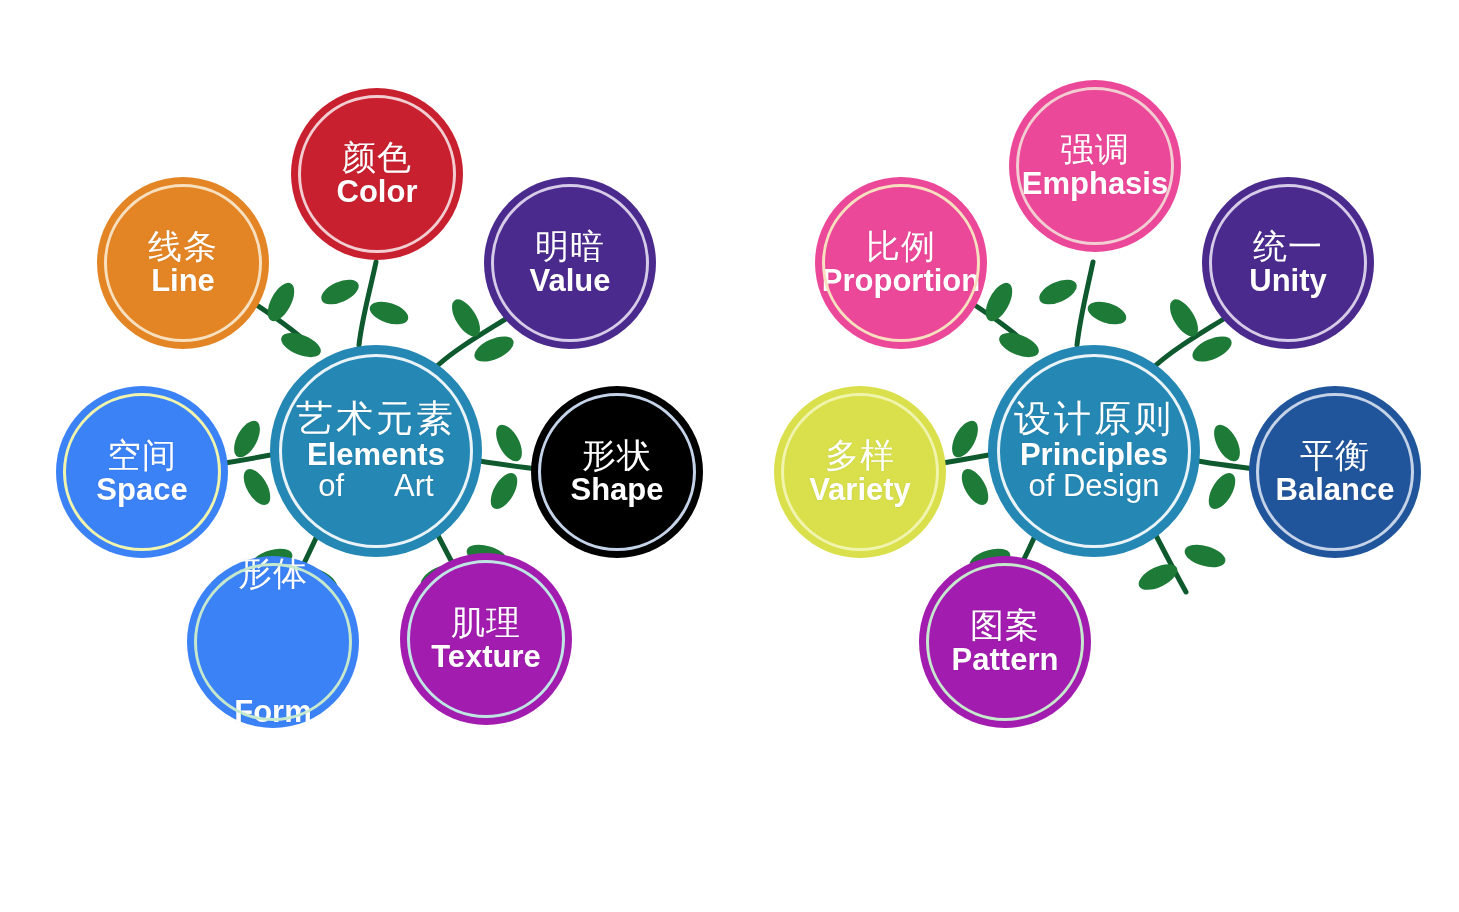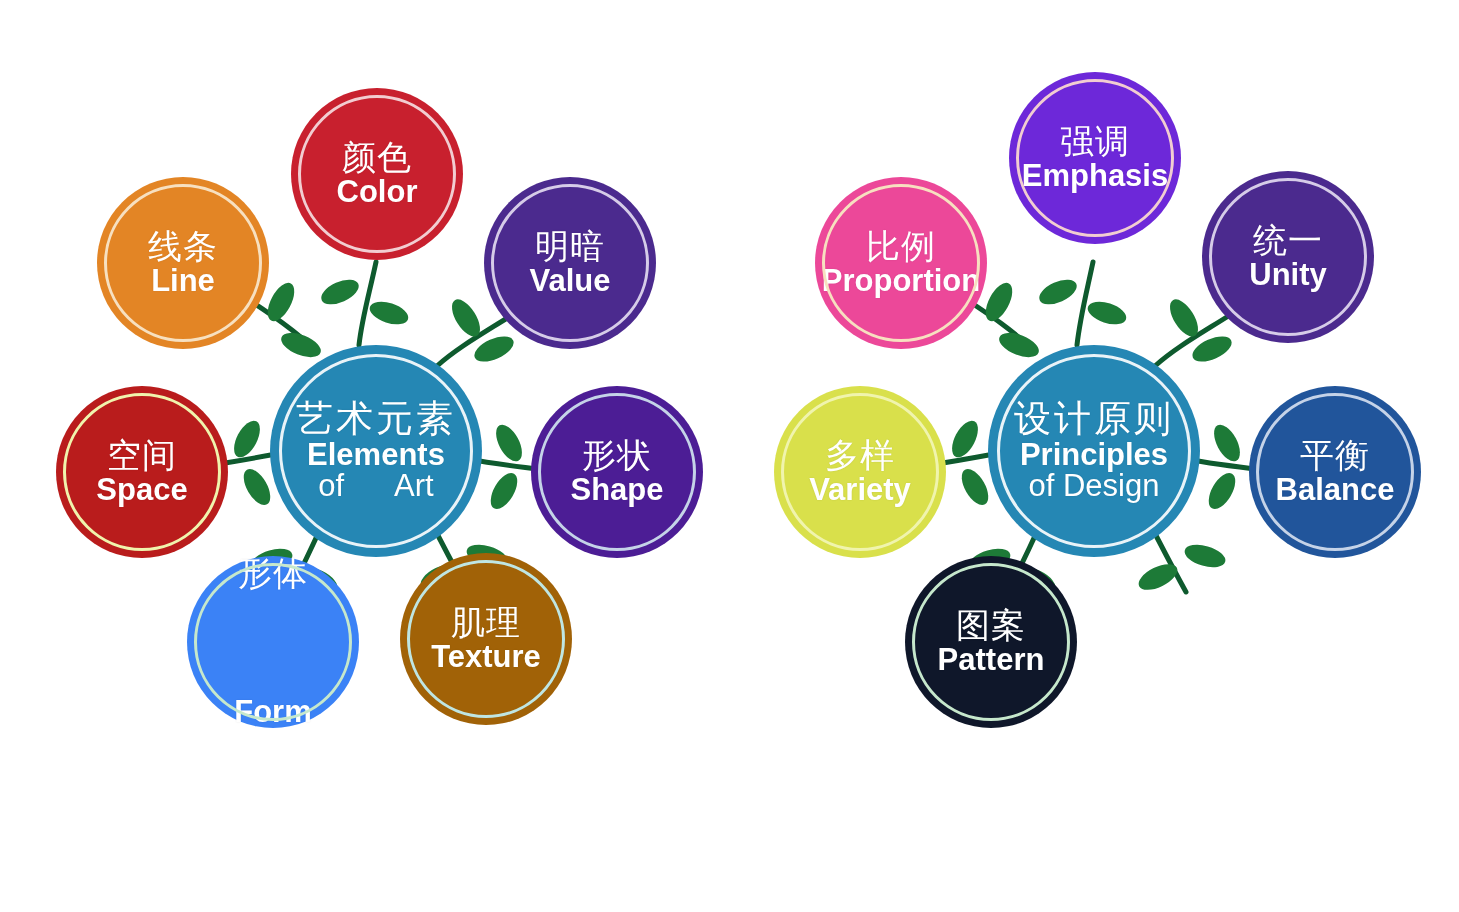--- a/index.html
+++ b/index.html
@@ -171,39 +171,39 @@
       <span class="cn">线条</span>
       <span class="en">Line</span>
     </div>
 
     <div class="node satellite" style="left:484px; top:177px; background:#4b2a8e;">
       <span class="inner" style="border-color:#d6cce8;"></span>
       <span class="cn">明暗</span>
       <span class="en">Value</span>
     </div>
 
-    <div class="node satellite" style="left:531px; top:386px; background:#4c1d95;">
+    <div class="node satellite" style="left:531px; top:386px; background:#000000;">
       <span class="inner" style="border-color:#c5d3e8;"></span>
       <span class="cn">形状</span>
       <span class="en">Shape</span>
     </div>
 
-    <div class="node satellite" style="left:56px; top:386px; background:#b91c1c;">
+    <div class="node satellite" style="left:56px; top:386px; background:#3b82f6;">
       <span class="inner" style="border-color:#f0f4ad;"></span>
       <span class="cn">空间</span>
       <span class="en">Space</span>
     </div>
 
     <div class="node satellite" style="left:187px; top:556px; background:#3b82f6;justify-content:space-between;">
       <span class="inner" style="border-color:#c6e8cc;"></span>
       <span class="cn">形体</span>
       <span class="en">Form</span>
     </div>
 
-    <div class="node satellite" style="left:400px; top:553px; background:#a16207;">
+    <div class="node satellite" style="left:400px; top:553px; background:#a21caf;">
       <span class="inner" style="border-color:#bfe6e3;"></span>
       <span class="cn">肌理</span>
       <span class="en">Texture</span>
     </div>
   </div>
 
   <div class="cluster" id="cluster-right">
 
     <svg class="vines" viewBox="0 0 729 912">
       <g fill="none" stroke="#0e5a2e" stroke-width="5" stroke-linecap="round">
@@ -233,51 +233,51 @@
       </g>
     </svg>
 
     <div class="node hub" style="left:265px; top:345px;">
       <span class="inner"></span>
       <span class="cn">设计原则</span>
       <span class="en">Principles</span>
       <span class="en2">of Design</span>
     </div>
 
-    <div class="node satellite" style="left:286px; top:72px; background:#6d28d9;">
+    <div class="node satellite" style="left:286px; top:80px; background:#ec4899;">
       <span class="inner" style="border-color:#f2cdd1;"></span>
       <span class="cn">强调</span>
       <span class="en">Emphasis</span>
     </div>
 
     <div class="node satellite" style="left:92px; top:177px; background:#ec4899;">
       <span class="inner" style="border-color:#f7e0c0;"></span>
       <span class="cn">比例</span>
       <span class="en">Proportion</span>
     </div>
 
-    <div class="node satellite" style="left:479px; top:171px; background:#4b2a8e;">
+    <div class="node satellite" style="left:479px; top:177px; background:#4b2a8e;">
       <span class="inner" style="border-color:#d6cce8;"></span>
       <span class="cn">统一</span>
       <span class="en">Unity</span>
     </div>
 
     <div class="node satellite" style="left:526px; top:386px; background:#21559b;">
       <span class="inner" style="border-color:#c5d3e8;"></span>
       <span class="cn">平衡</span>
       <span class="en">Balance</span>
     </div>
 
     <div class="node satellite" style="left:51px; top:386px; background:#d9e04b;">
       <span class="inner" style="border-color:#f0f4ad;"></span>
       <span class="cn">多样</span>
       <span class="en">Variety</span>
     </div>
 
-    <div class="node satellite" style="left:182px; top:556px; background:#0f172a;">
+    <div class="node satellite" style="left:196px; top:556px; background:#a21caf;">
       <span class="inner" style="border-color:#c6e8cc;"></span>
       <span class="cn">图案</span>
       <span class="en">Pattern</span>
     </div>
 
   </div>
 
 </div>
 
 </body></html>

